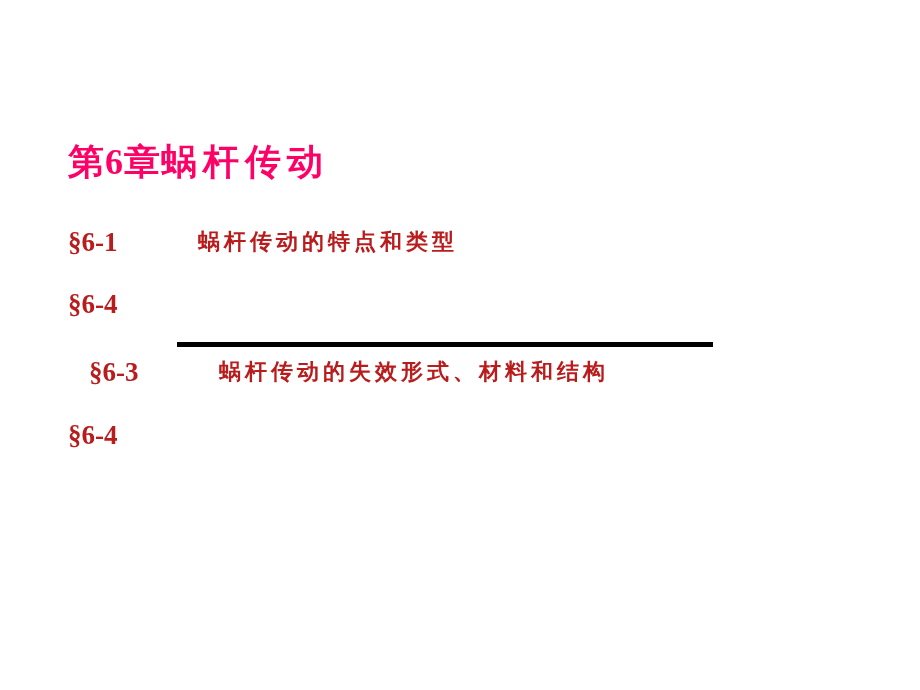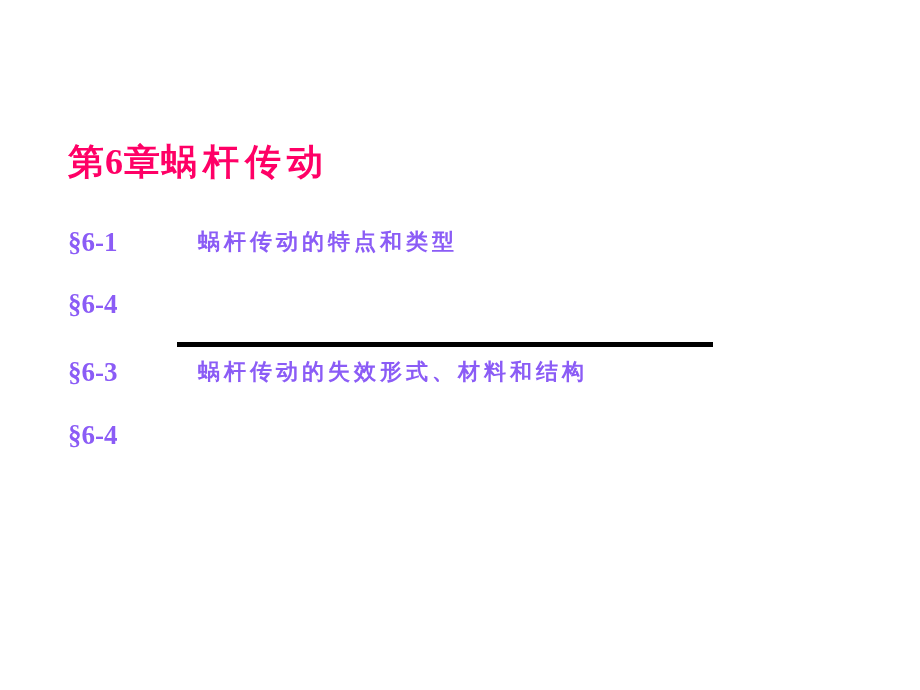--- a/index.html
+++ b/index.html
@@ -11,21 +11,21 @@
     .slide { position: absolute; inset: 0; }
     .title {
       position: absolute; left: 68px; top: 138px;
       font-size: 36px; font-weight: bold; color: #ff0066;
       white-space: nowrap; letter-spacing: 1px;
     }
     .title .chap { font-family: "Liberation Serif", serif; }
     .title .name { letter-spacing: 6px; }
     .row {
       position: absolute; left: 68px; height: 40px;
-      font-size: 26px; font-weight: bold; color: #8b5cf6;
+      font-size: 26px; font-weight: bold; color: #b91c1c;
       white-space: nowrap; display: flex; align-items: center; justify-content: center;
     }
     .row .num { font-family: "Liberation Serif", serif; width: 130px; font-size: 27px; }
     .row .txt { letter-spacing: 4px; font-size: 22px; }
     .divider {
       position: absolute; left: 177px; top: 342px; width: 536px; height: 5px;
       background: #000000;
     }
   </style>
 </head>
@@ -40,21 +40,21 @@
     <span class="num">§6-1</span>
     <span class="txt">蜗杆传动的特点和类型</span>
   </div>
 
   <div class="row" style="top:284px;">
     <span class="num">§6-4</span>
   </div>
 
   <div class="divider"></div>
 
-  <div class="row" style="top:352px;">
+  <div class="row" style="top:352px;margin-left:21px;">
     <span class="num">§6-3</span>
     <span class="txt">蜗杆传动的失效形式、材料和结构</span>
   </div>
 
   <div class="row" style="top:415px;">
     <span class="num">§6-4</span>
   </div>
 
 </div>
 

